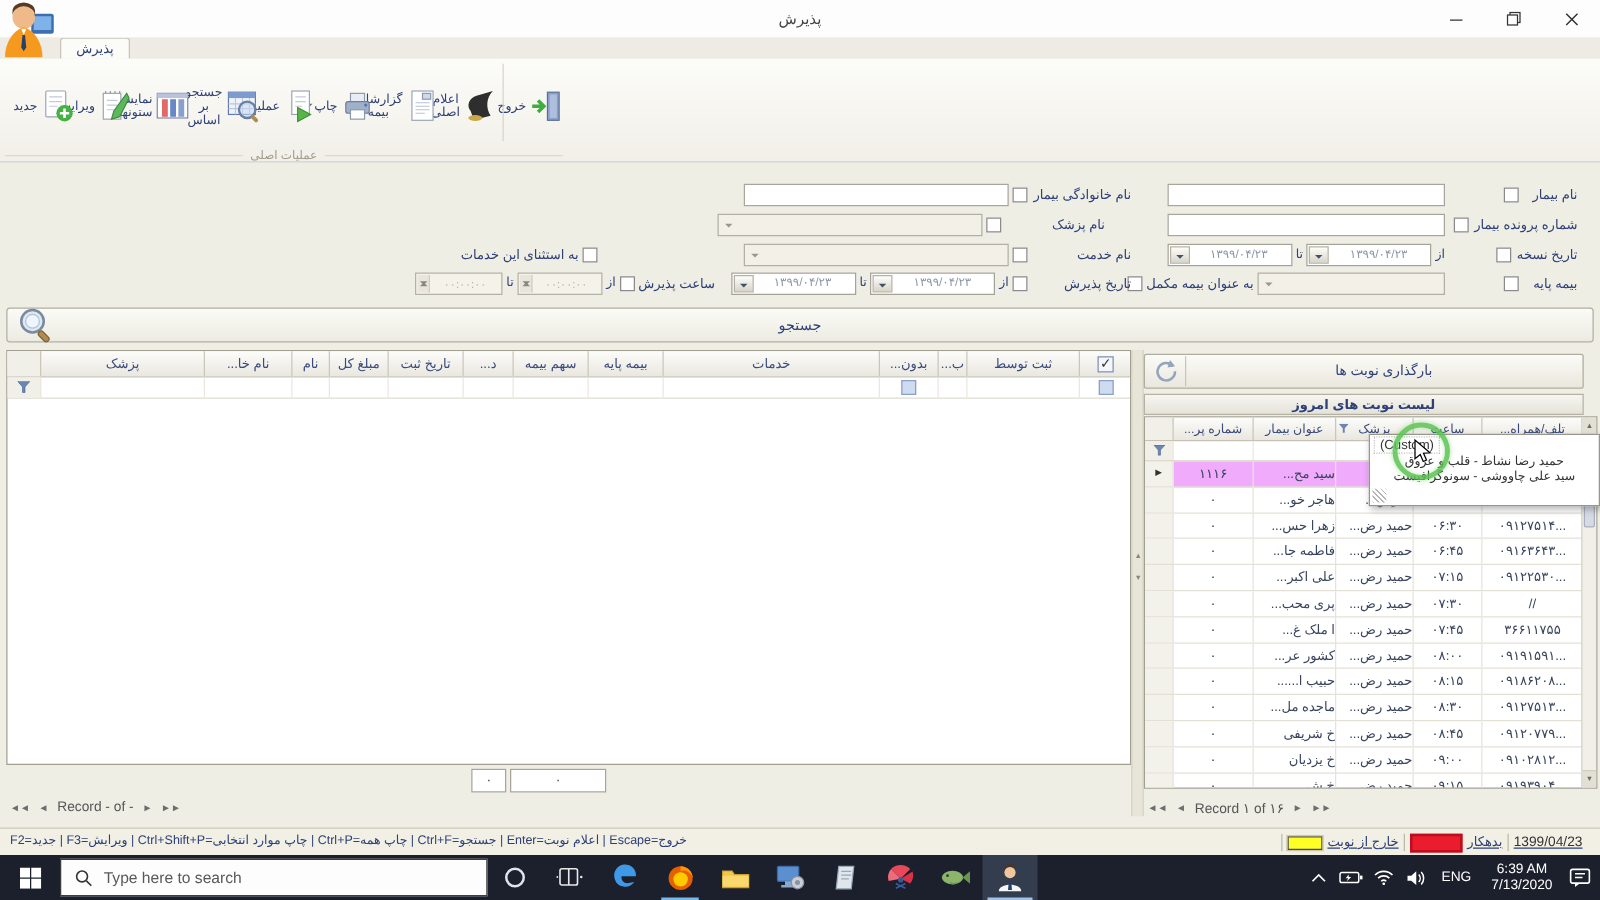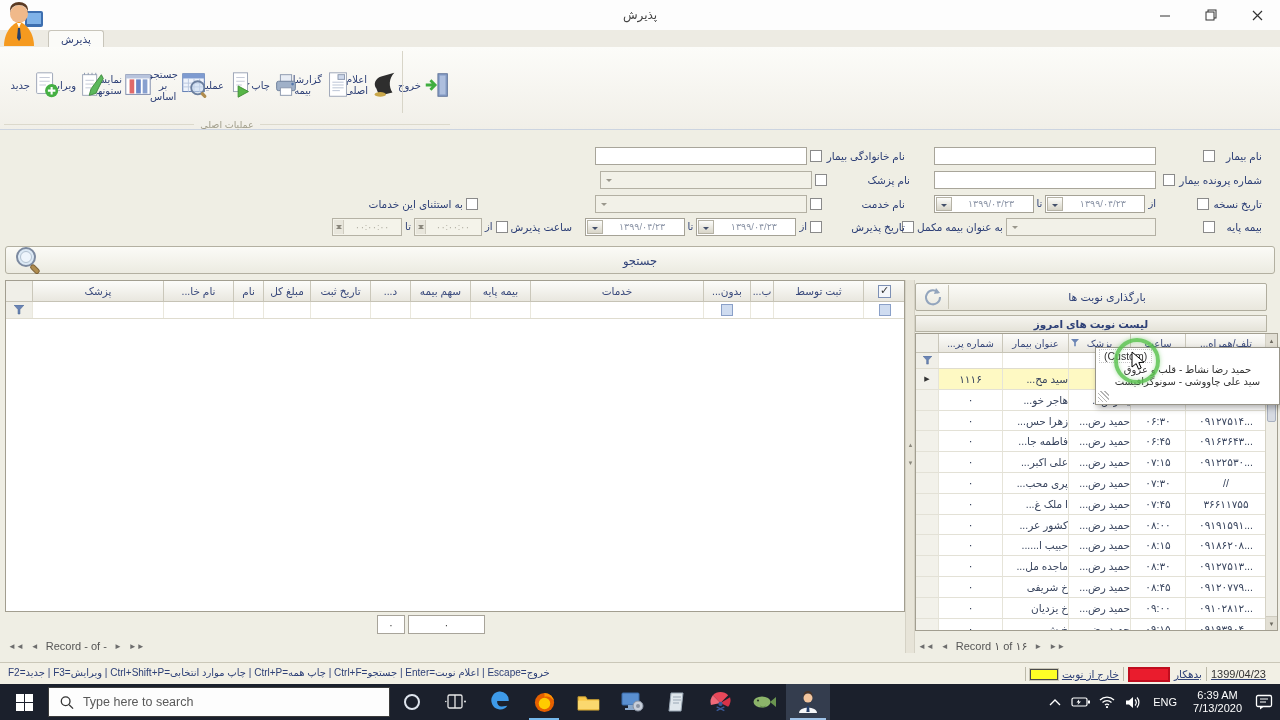--- a/index.html
+++ b/index.html
@@ -81,21 +81,21 @@
   .listtitle { position:absolute; left:915px; top:315px; width:352px; height:17px; background:linear-gradient(#f6f5f0,#e5e3d9); border:1px solid #b5b2a3; color:#2e4077; font-size:10.5px; font-weight:bold; display:flex; align-items:center; justify-content:center; direction:rtl; }
   .agrid { position:absolute; left:915px; top:333px; width:363px; height:298px; background:#fff; border:1px solid #a29e90; overflow:hidden; }
   .agrid-main { position:absolute; left:0; top:0; width:351px; height:100%; overflow:hidden; }
   .rhead { display:flex; height:19px; background:linear-gradient(#fcfcfa,#e9e7df); border-bottom:1px solid #c6c3b6; }
   .rhc { border-right:1px solid #cac7ba; color:#3a4a7c; font-size:10px; display:flex; align-items:center; justify-content:center; direction:rtl; white-space:nowrap; overflow:hidden; flex:none; position:relative; }
   .rfilter { display:flex; height:16px; border-bottom:1px solid #dfdccf; }
   .rfc { border-right:1px solid #eae8dd; display:flex; align-items:center; justify-content:center; flex:none; }
   .r0{width:23px}.r1{width:64px}.r2{width:66px}.r3{width:62px}.r4{width:55px}.r5{width:81px}
   .arows { position:absolute; left:0; top:35px; width:351px; height:263px; overflow:hidden; }
   .arow { display:flex; height:20.8px; }
-  .arow.selected { background:#fef9c3;align-items:flex-end; }
+  .arow.selected { background:#f0abfc;align-items:flex-end; }
   .ac { border-right:1px solid #e6e4d9; border-bottom:1px solid #e3e1d6; font-size:10.5px; color:#39455e; line-height:20px; white-space:nowrap; overflow:hidden; flex:none; }
   .ac-ind { width:23px; background:#f2f1ea; display:flex; align-items:center; justify-content:center; }
   .arow.selected .ac-ind::after { content:"\25B6"; font-size:7px; color:#333; }
   .ac-file { width:64px; text-align:center; direction:rtl; }
   .ac-patient { width:66px; direction:rtl; text-align:right; padding-left:2px; }
   .ac-doctor { width:62px; direction:rtl; text-align:right; padding-left:2px; }
   .ac-time { width:55px; text-align:center; direction:rtl; }
   .ac-phone { width:81px; text-align:center; direction:ltr; }
   .vsb { position:absolute; right:0; top:0; width:12px; height:100%; background:#f0efe8; border-left:1px solid #d5d2c5; }
   .vsb .sb-up, .vsb .sb-dn { position:absolute; left:0; width:11px; height:14px; background:#e2dfd4; font-size:6px; color:#6d6a60; text-align:center; line-height:14px; }
@@ -286,21 +286,21 @@
       <div class="tfield w212"></div>
     </div>
 
     <div class="frow" style="top:170px; right:18px;">
       <div class="lblgrp w103">
         <span class="flabel">شماره پرونده بیمار</span>
         <span class="cb"></span>
       </div>
       <div class="tfield w222"></div>
     </div>
-    <div class="frow" style="top:170px; right:370px;">
+    <div class="frow" style="top:170px; right:396px;">
       <div class="lblgrp w95">
         <span class="flabel">نام پزشک</span>
         <span class="cb"></span>
       </div>
       <div class="combo w212"></div>
     </div>
 
     <div class="frow" style="top:194px; right:18px;">
       <div class="lblgrp w103">
         <span class="flabel">تاریخ نسخه</span>

